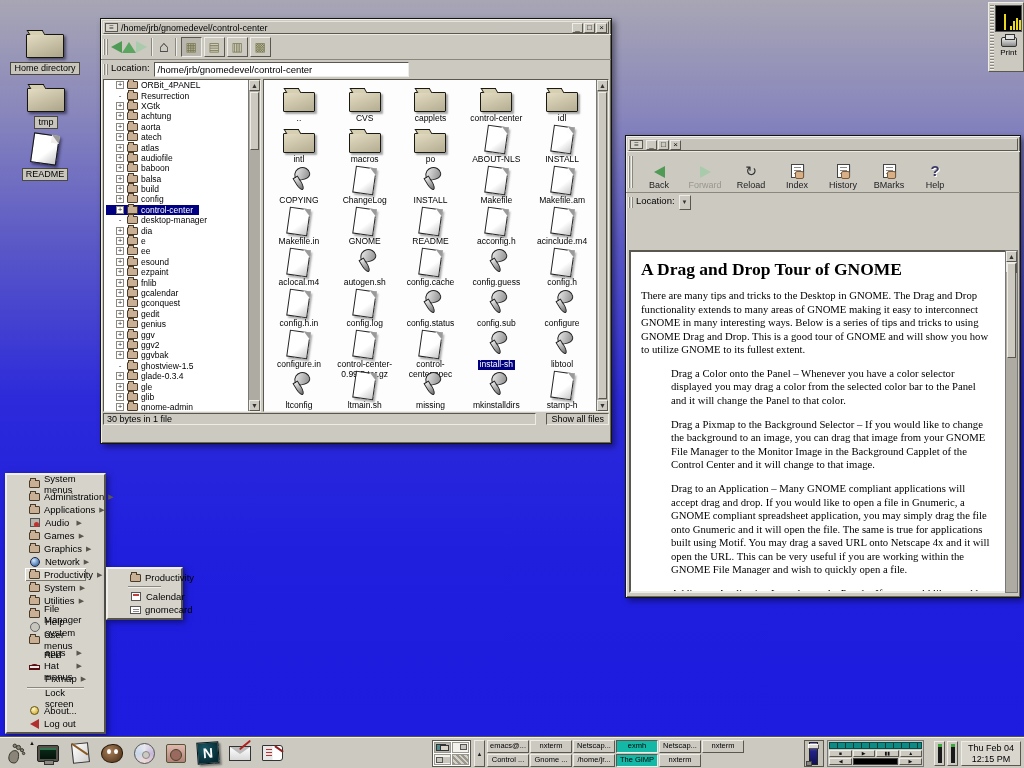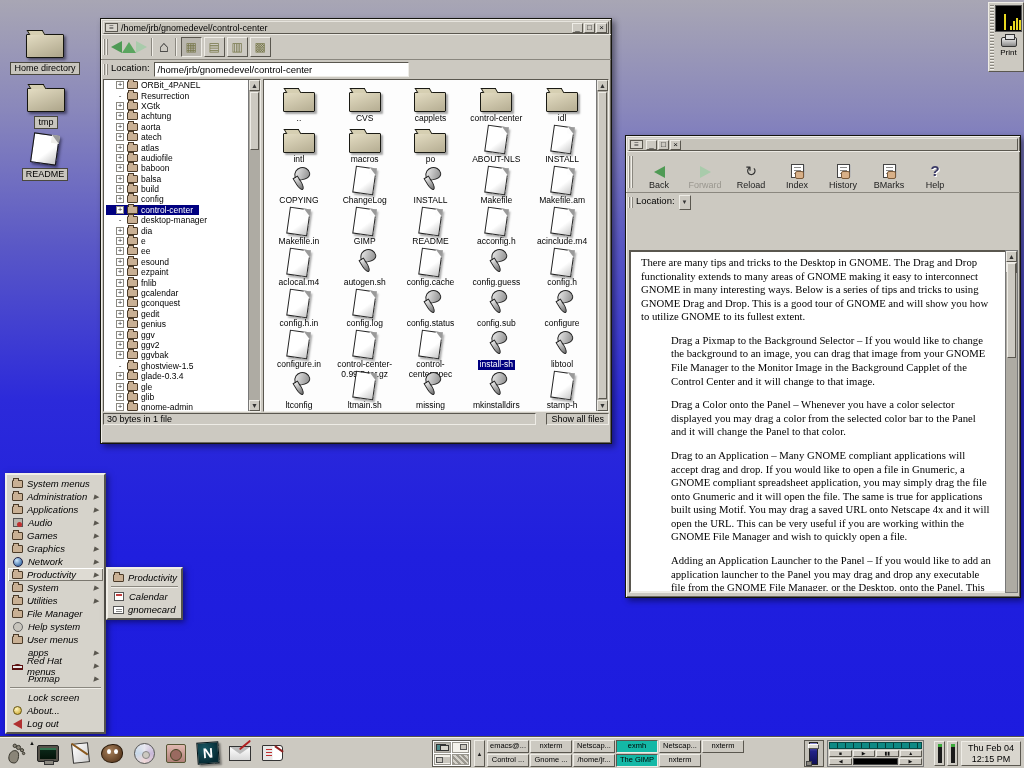--- a/index.html
+++ b/index.html
@@ -106,21 +106,21 @@
     font-family:"Liberation Serif",serif;padding:4px 24px 4px 10px;color:#000;}
   .hcontent h1{font-size:17.5px;margin:3px 0 9px 0;font-weight:bold;}
   .hcontent p{font-size:10.7px;line-height:1.27;margin:0 0 10px 0;}
   .hcontent p.p-tip{margin-left:30px;}
   .hsb{position:absolute;right:2px;top:114px;bottom:4px;width:13px;background:#aeaba3;border:1px solid #777;}
   .locdrop{width:12px;height:15px;background:#ccc9c1;border:1px solid;border-color:#eeece6 #5a574f #5a574f #eeece6;
     font-size:6px;line-height:13px;text-align:center;color:#333;}
 
   
   .popup{position:absolute;background:#d6d3cb;border:2px solid;border-color:#f0eee8 #55534c #55534c #f0eee8;
-    box-shadow:2px 2px 6px rgba(0,0,20,.5);padding:2px 1px;font-style:italic;}
+    box-shadow:2px 2px 6px rgba(0,0,20,.5);padding:2px 18px;}
   #mainmenu{left:5px;top:473px;width:101px;}
   #submenu{left:106px;top:567px;width:77px;}
   .pitem{height:13px;display:flex;align-items:center;font-size:9.5px;gap:4px;padding:0 4px;color:#000;}
   .pitem .arr{margin-left:auto;font-size:7px;color:#5a574f;}
   .pitem.hl{box-shadow:inset 1px 1px 0 #fff,inset -1px -1px 0 #7a776f;background:#dedbd3;}
   .psep{height:2px;margin:2px 2px;border-top:1px solid #8a877f;border-bottom:1px solid #f0eee8;}
   .micon{width:12px;height:10px;flex:none;position:relative;}
   .mi-folder{width:11px;height:8px;background:#c9b094;border:1px solid #4a3a28;border-radius:1px;margin-top:1px;}
   .mi-folder::before{content:"";position:absolute;top:-3px;left:0;width:4px;height:2px;background:#c9b094;
     border:1px solid #4a3a28;border-bottom:none;}
@@ -530,21 +530,21 @@
             <div class="fitem">
      <div class="ficon-doc"></div>
      <div class="flabel">Makefile.am</div>
    </div>
             <div class="fitem">
      <div class="ficon-doc"></div>
      <div class="flabel">Makefile.in</div>
    </div>
             <div class="fitem">
      <div class="ficon-doc"></div>
-     <div class="flabel">GIMP</div>
+     <div class="flabel">GNOME</div>
    </div>
             <div class="fitem">
      <div class="ficon-doc"></div>
      <div class="flabel">README</div>
    </div>
             <div class="fitem">
      <div class="ficon-doc"></div>
      <div class="flabel">acconfig.h</div>
    </div>
             <div class="fitem">
@@ -686,24 +686,25 @@
             <span>Help</span>
    </div>
         </span>
     </div>
     <div class="locbar">
       <div class="grip"></div>
       <span style="margin-right:4px;">Location:</span>
       <div class="locdrop">▼</div>
     </div>
     <div class="hcontent">
+      <h1>A Drag and Drop Tour of GNOME</h1>
       <div id="hb-paragraphs">
           <p class="p-intro">There are many tips and tricks to the Desktop in GNOME. The Drag and Drop functionality extends to many areas of GNOME making it easy to interconnect GNOME in many interesting ways. Below is a series of tips and tricks to using GNOME Drag and Drop. This is a good tour of GNOME and will show you how to utilize GNOME to its fullest extent.</p>
+          <p class="p-tip">Drag a Color onto the Panel – Whenever you have a color selector displayed you may drag a color from the selected color bar to the Panel and it will change the Panel to that color.</p>
           <p class="p-tip">Drag a Pixmap to the Background Selector – If you would like to change the background to an image, you can drag that image from your GNOME File Manager to the Monitor Image in the Background Capplet of the Control Center and it will change to that image.</p>
-          <p class="p-tip">Drag a Color onto the Panel – Whenever you have a color selector displayed you may drag a color from the selected color bar to the Panel and it will change the Panel to that color.</p>
           <p class="p-tip">Drag to an Application – Many GNOME compliant applications will accept drag and drop. If you would like to open a file in Gnumeric, a GNOME compliant spreadsheet application, you may simply drag the file onto Gnumeric and it will open the file. The same is true for applications built using Motif. You may drag a saved URL onto Netscape 4x and it will open the URL. This can be very useful if you are working within the GNOME File Manager and wish to quickly open a file.</p>
           <p class="p-tip">Adding an Application Launcher to the Panel – If you would like to add an application launcher to the Panel you may drag and drop any executable file from the GNOME File Manager, or the Desktop, onto the Panel. This will display the Create Launcher applet dialog box which will allow you to select a name and an icon for that launcher.</p>
         </div>
     </div>
     <div class="hsb">
       <div class="sb-up sb-btn">▲</div>
       <div class="sb-thumb" style="top:12px;height:95px;"></div>
       <div class="sb-dn sb-btn">▼</div>
     </div>
   </div>

